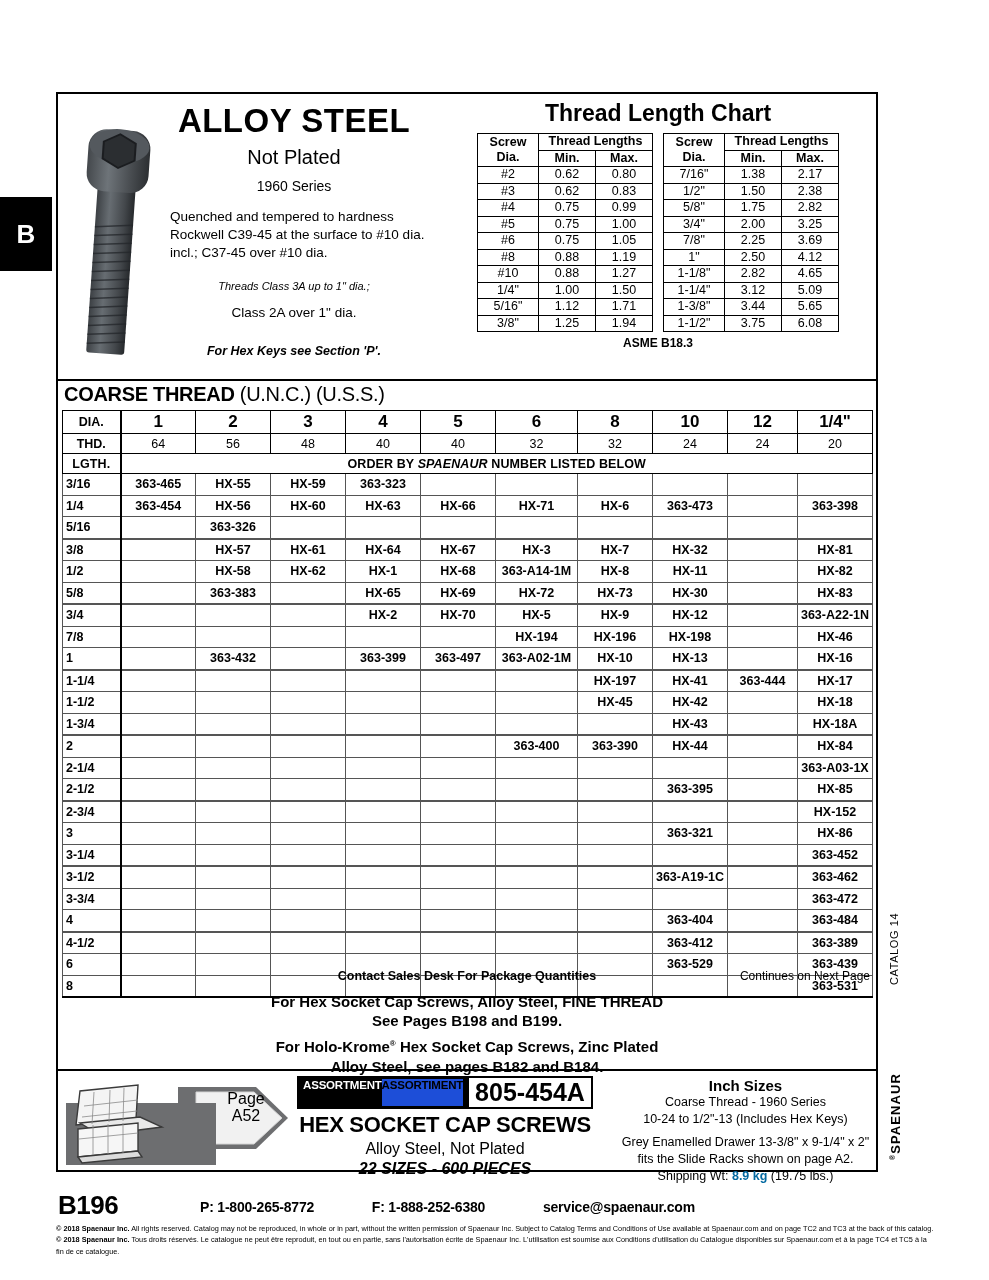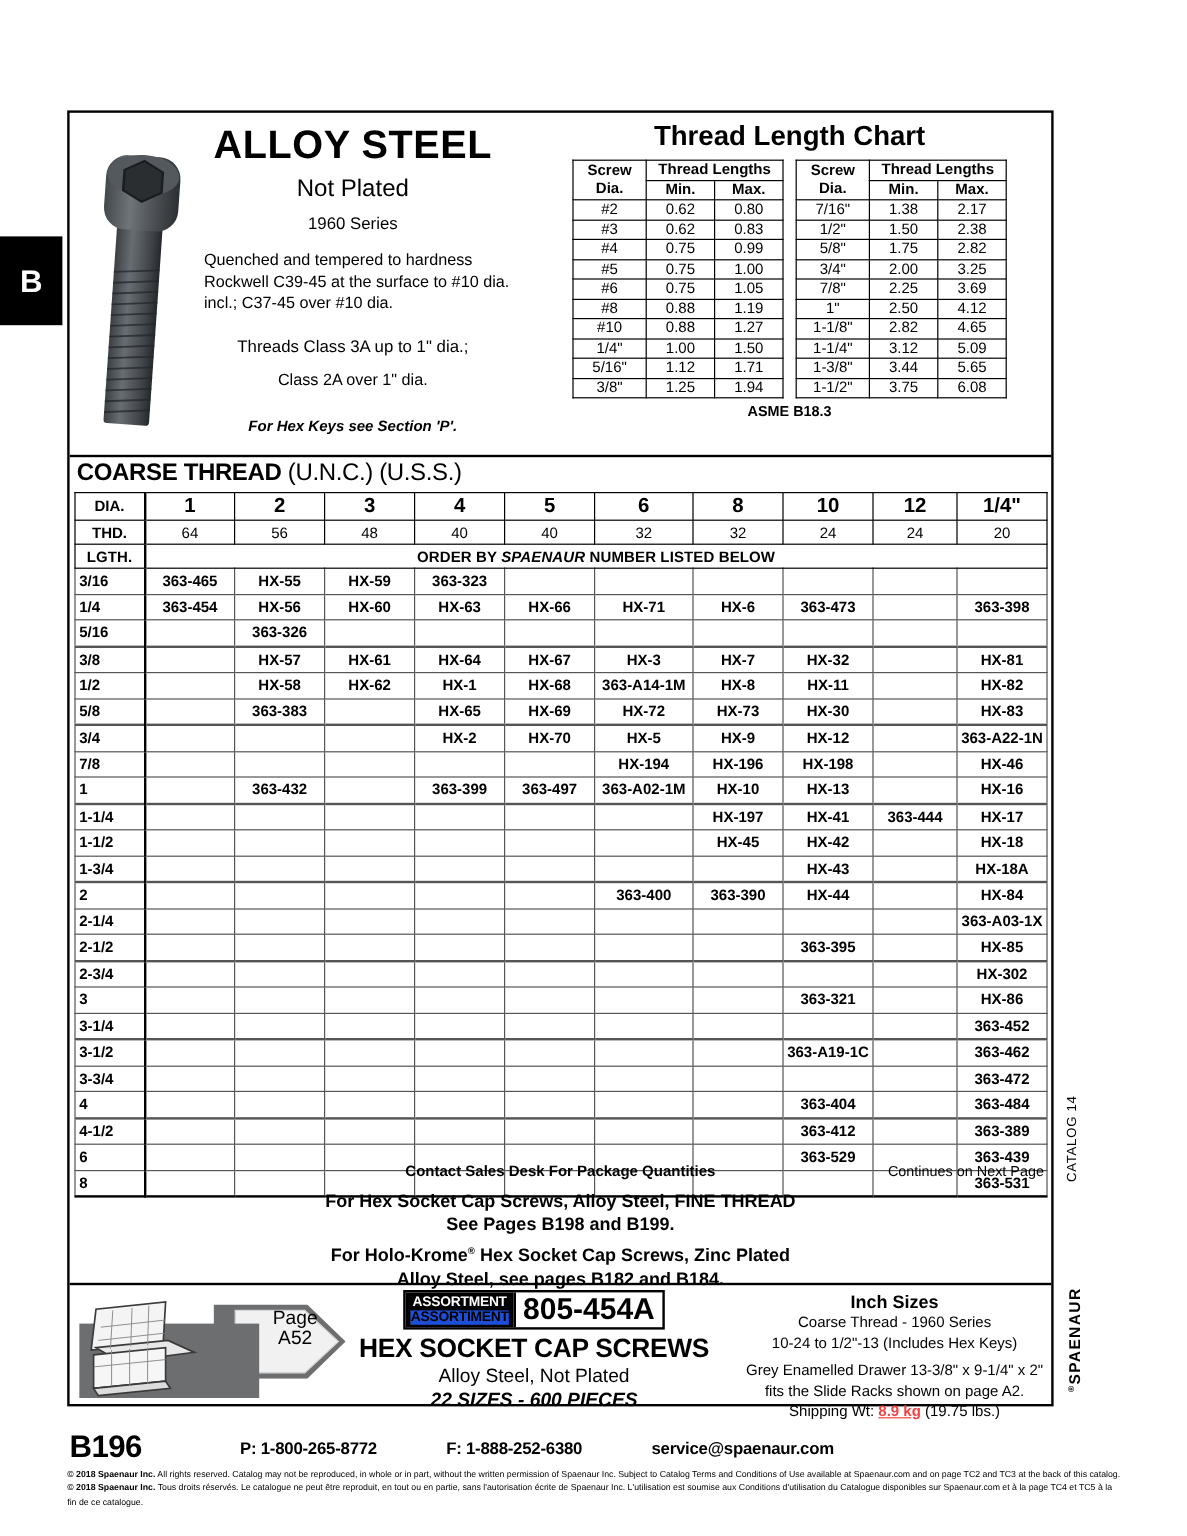--- a/index.html
+++ b/index.html
@@ -26,21 +26,21 @@
   .frame{position:absolute;left:56px;top:92px;width:822px;height:1080px;border:2px solid #000;box-sizing:border-box;}
 
   
   .topsec{position:absolute;left:0;top:0;width:948px;height:285px;}
   .screwimg{position:absolute;left:12px;top:22px;width:88px;height:248px;}
   .alloy{position:absolute;left:86px;top:8px;width:300px;text-align:center;}
   .alloy h1{margin:0;font-size:33px;font-weight:bold;letter-spacing:.5px;}
   .alloy .np{margin:6px 0 0;font-size:20px;}
   .alloy .srs{margin:9px 0 0;font-size:14px;}
   .alloy .q{margin:14px 0 0;font-size:13.5px;text-align:left;padding-left:26px;line-height:1.33;}
-  .alloy .t1{margin:18px 0 0;font-size:14px;}
+  .alloy .t1{margin:18px 0 0;font-size:11px;font-style:italic;}
   .alloy .t2{margin:13px 0 0;font-size:13.5px;}
   .alloy .hk{margin:24px 0 0;font-size:12.5px;font-weight:bold;font-style:italic;}
 
   .tlc{position:absolute;left:386px;top:6px;width:428px;}
   .tlc h2{margin:0;text-align:center;font-size:23px;font-weight:bold;}
   .tlc-wrap{display:flex;gap:10px;margin-top:6px;justify-content:center;}
   table.tl{border-collapse:collapse;border:1.6px solid #000;font-size:12.5px;}
   table.tl th,table.tl td{border:1px solid #000;padding:0 4px;text-align:center;height:15.5px;line-height:15.5px;}
   table.tl th{font-weight:bold;}
   table.tl td.dia{min-width:52px;}
@@ -80,33 +80,33 @@
 
   .bot-div{position:absolute;left:0;top:975px;width:818px;height:2px;background:#000;}
 
   
   .asrt{position:absolute;left:0;top:977px;width:818px;height:101px;}
   .drawer{position:absolute;left:8px;top:8px;width:172px;height:86px;}
   .pagetag{position:absolute;left:120px;top:16px;width:110px;height:62px;}
 
   .acenter{position:absolute;left:222px;top:4px;width:330px;text-align:center;}
   .abox{display:inline-flex;border:2px solid #000;align-items:stretch;margin-bottom:2px;}
-  .abox .lft{background:#000;color:#fff;display:flex;flex-direction:column;justify-content:center;padding:1px 4px;}
+  .abox .lft{background:#000;color:#fff;display:flex;flex-direction:row;justify-content:center;padding:1px 4px;}
   .abox .lft span{font-size:11.5px;font-weight:bold;line-height:12.5px;letter-spacing:-.2px;}
   .abox .lft span.b2{background:#1d4ed8;color:#000;}
   .abox .num{display:flex;align-items:center;padding:0 6px;font-size:25px;font-weight:bold;border-left:2px solid #000;}
   .acenter .h{font-size:22px;font-weight:bold;margin-top:1px;letter-spacing:-.3px;}
   .acenter .s1{font-size:16px;margin-top:2px;}
   .acenter .s2{font-size:16px;font-weight:bold;font-style:italic;margin-top:2px;}
 
   .aright{position:absolute;left:560px;top:6px;width:255px;text-align:center;}
   .aright .ti{font-size:15px;font-weight:bold;}
   .aright .l{font-size:12.5px;line-height:1.35;}
   .aright .sp{height:6px;}
-  .kgblue{color:#ef4444;font-weight:bold;text-decoration:underline;}
+  .kgblue{color:#0369a1;font-weight:bold;}
 
   
   .vcat{position:absolute;left:888px;top:985px;font-size:11px;letter-spacing:.6px;
         transform:rotate(-90deg);transform-origin:left top;white-space:nowrap;}
   .vspa{position:absolute;left:888px;top:1160px;font-size:13px;letter-spacing:1.1px;font-weight:bold;
         transform:rotate(-90deg);transform-origin:left top;white-space:nowrap;}
   .vspa sup{font-size:7px;}
 
   
   .pgno{position:absolute;left:58px;top:1190px;font-size:26px;font-weight:bold;letter-spacing:-.5px;}
@@ -575,21 +575,21 @@
             <td class="lb">2-3/4</td>
             <td></td>
             <td></td>
             <td></td>
             <td></td>
             <td></td>
             <td></td>
             <td></td>
             <td></td>
             <td></td>
-            <td>HX-302</td>
+            <td>HX-152</td>
           </tr>
           <tr class="d">
             <td class="lb">3</td>
             <td></td>
             <td></td>
             <td></td>
             <td></td>
             <td></td>
             <td></td>
             <td></td>

